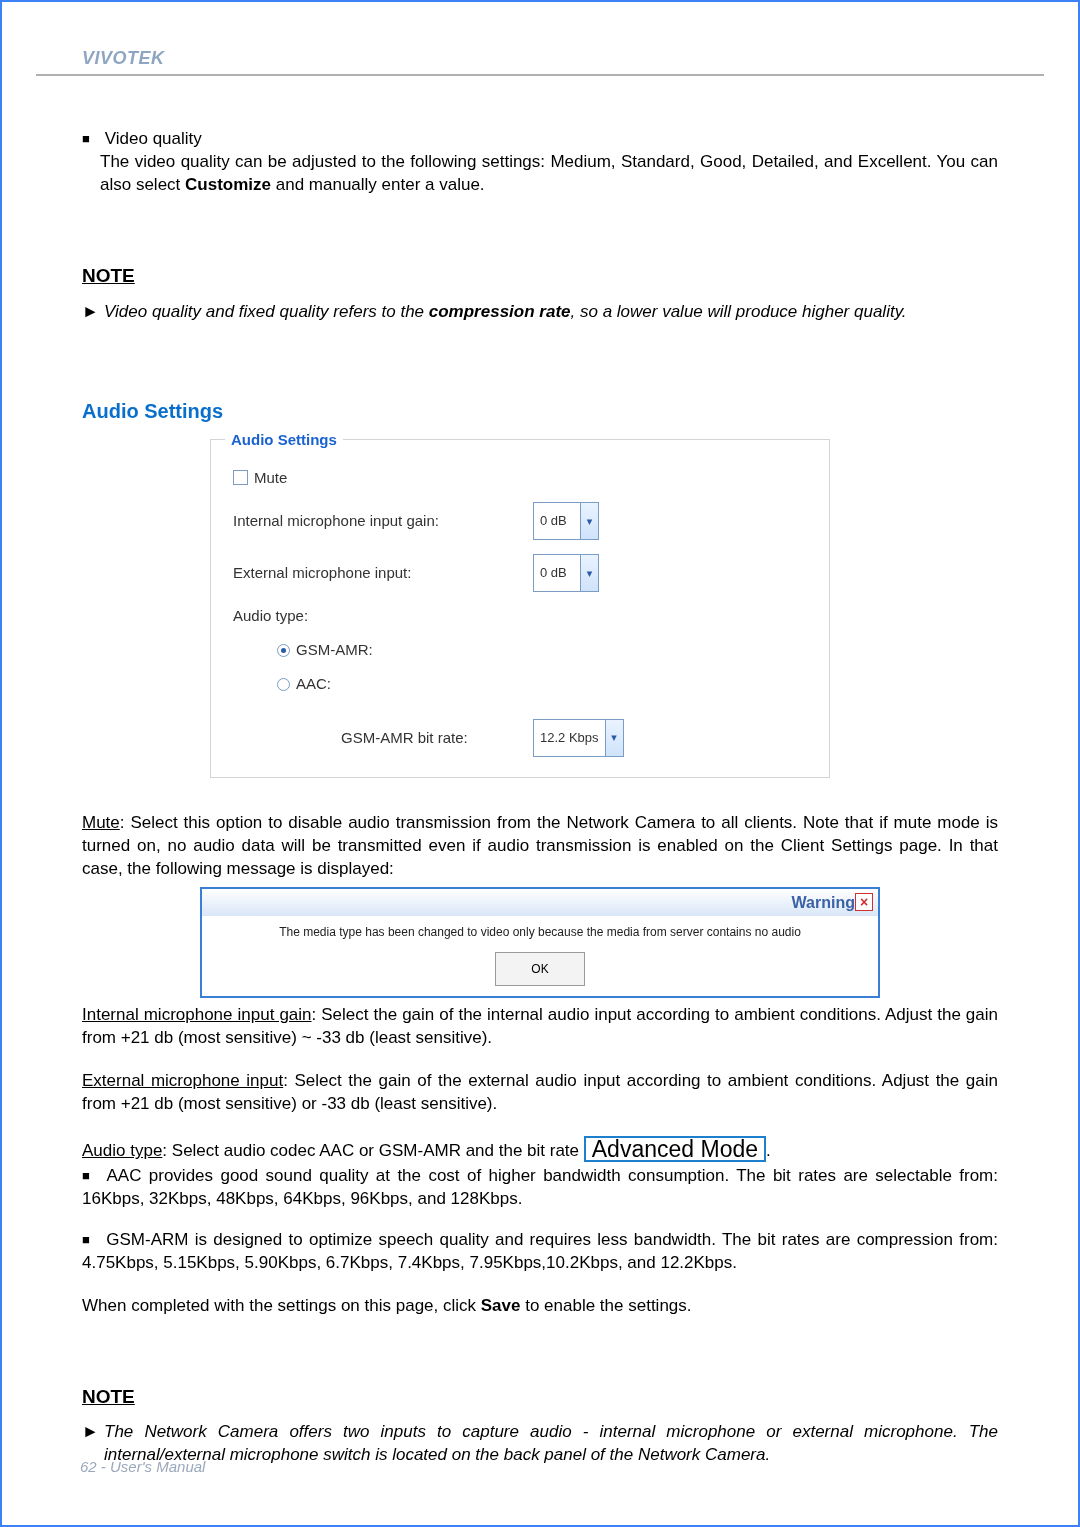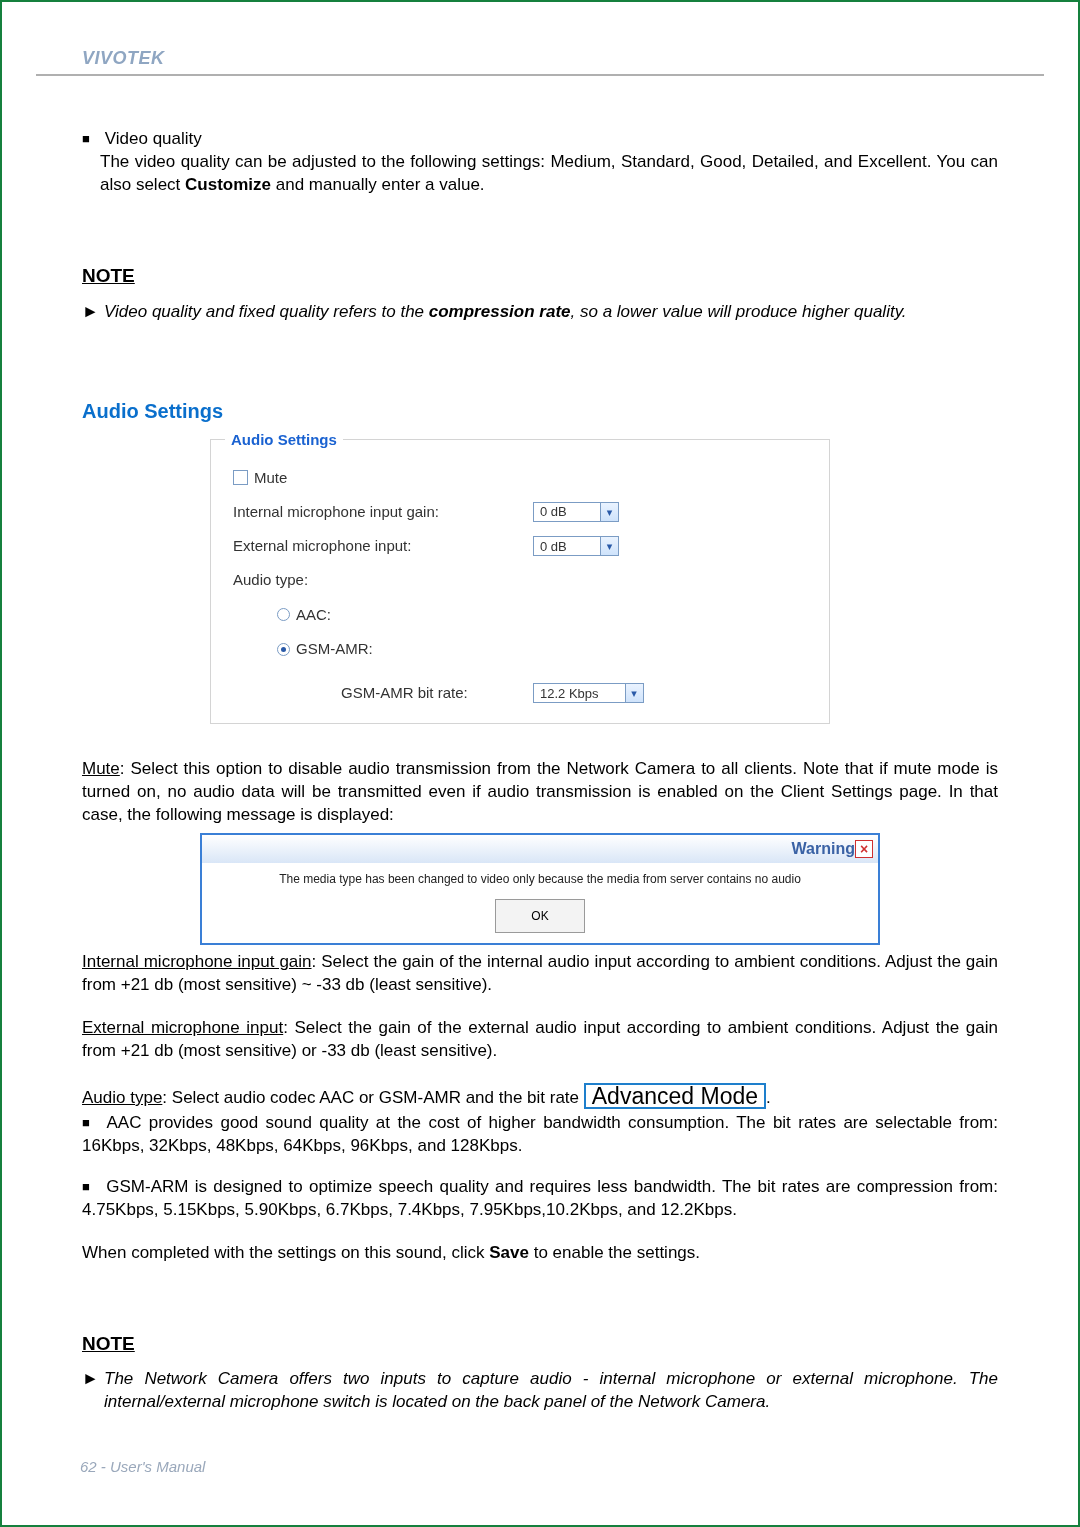--- a/index.html
+++ b/index.html
@@ -7,21 +7,21 @@
   body {
     font-family: Arial, Helvetica, sans-serif;
     font-size: 17px;
     color: #000;
     line-height: 1.35;
   }
   .page {
     width: 1080px;
     min-height: 1527px;
     position: relative;
-    border: 2px solid #15803d;
+    border: 2px solid #3b82f6;
     background: #fff;
   }
   .hdr {
     margin: 44px 34px 0 34px;
     border-bottom: 2px solid #b0b0b0;
     padding-bottom: 4px;
   }
   .hdr .brand {
     font-style: italic;
     font-weight: bold;
@@ -98,24 +98,23 @@
     width: 15px; height: 15px;
     border: 1px solid #7b9cc4;
     background: #fff;
     margin-right: 6px;
     display: inline-block;
     vertical-align: -2px;
   }
   .fig-audio .select {
     display: flex; align-items: center;
     border: 1px solid #7b9cc4;
-    height: 20px;
+    height: 38px;
     font-size: 13px;
     background: #fff;
-    gap: 20px;
   }
   .fig-audio .select .sv { padding: 0 6px; min-width: 46px; }
   .fig-audio .select .sbtn {
     width: 18px; height: 100%;
     border-left: 1px solid #7b9cc4;
     background: linear-gradient(#eaf3ff,#cfe3fb);
     display:flex; align-items:center; justify-content:center;
     color:#2a5aa8; font-size:11px;
   }
   .fig-audio .radio {
@@ -234,27 +233,27 @@
           <span class="sv">0 dB</span>
           <span class="sbtn">▾</span>
         </span>
       </div>
 
       <div class="row">
         <span>Audio type:</span>
       </div>
 
       <div class="row indent1">
+        <span class="radio checked"></span>
+        <span>GSM-AMR:</span>
+      </div>
+
+      <div class="row indent1">
         <span class="radio"></span>
         <span>AAC:</span>
-      </div>
-
-      <div class="row indent1">
-        <span class="radio checked"></span>
-        <span>GSM-AMR:</span>
       </div>
 
       <div class="row indent2" style="margin-top:24px;">
         <span class="lbl" style="width:192px;">GSM-AMR bit rate:</span>
         <span class="select">
           <span class="sv" style="min-width:64px;">12.2 Kbps</span>
           <span class="sbtn">▾</span>
         </span>
       </div>
     </div>
@@ -289,21 +288,21 @@
     <ul class="list-square" style="margin-top:2px;">
       <li style="text-align:justify;">
         <span style="display:inline;">AAC provides good sound quality at the cost of higher bandwidth consumption. The bit rates are selectable from: 16Kbps, 32Kbps, 48Kbps, 64Kbps, 96Kbps, and 128Kbps.</span>
       </li>
       <li style="text-align:justify; margin-top:18px;">
         <span style="display:inline;">GSM-ARM is designed to optimize speech quality and requires less bandwidth. The bit rates are compression from: 4.75Kbps, 5.15Kbps, 5.90Kbps, 6.7Kbps, 7.4Kbps, 7.95Kbps,10.2Kbps, and 12.2Kbps.</span>
       </li>
     </ul>
 
     <div class="para" style="margin-top:20px; text-align:left;">
-      <span>When completed with the settings on this sound, click </span><b>Save</b><span> to enable the settings.</span>
+      <span>When completed with the settings on this page, click </span><b>Save</b><span> to enable the settings.</span>
     </div>
 
     <div class="note-hdr">NOTE</div>
     <div class="note-body">
       <div class="arrow-line">
         <span class="arrow-glyph">►</span>
         <span>The Network Camera offers two inputs to capture audio - internal microphone or external microphone. The internal/external microphone switch is located on the back panel of the Network Camera.</span>
       </div>
     </div>
 

